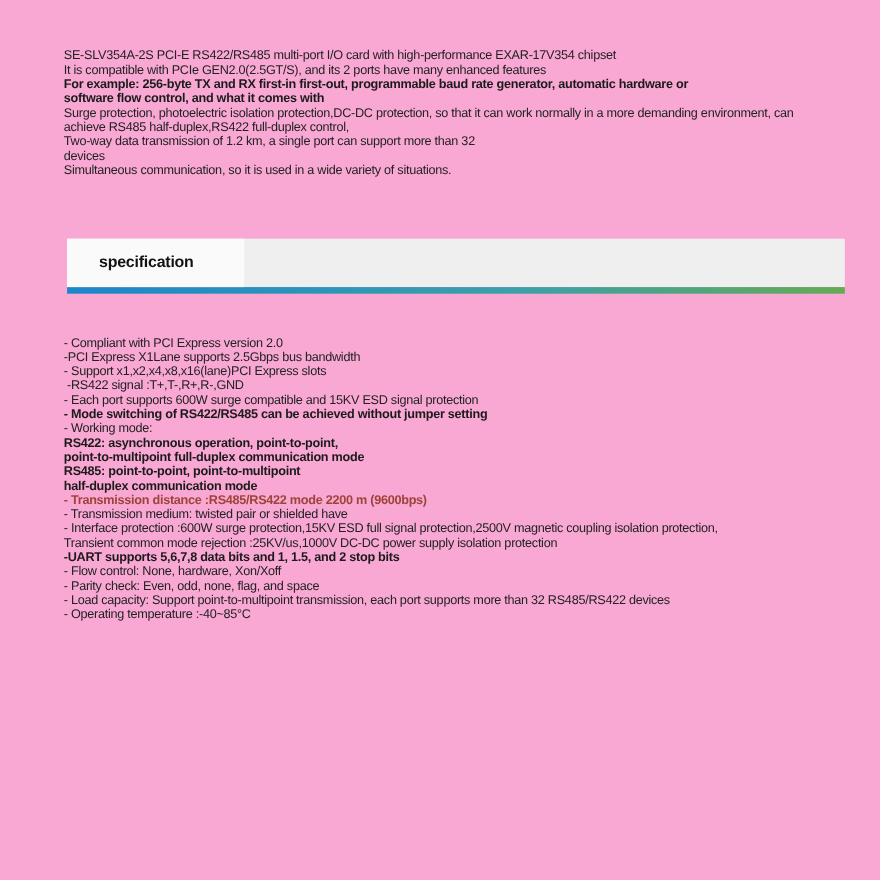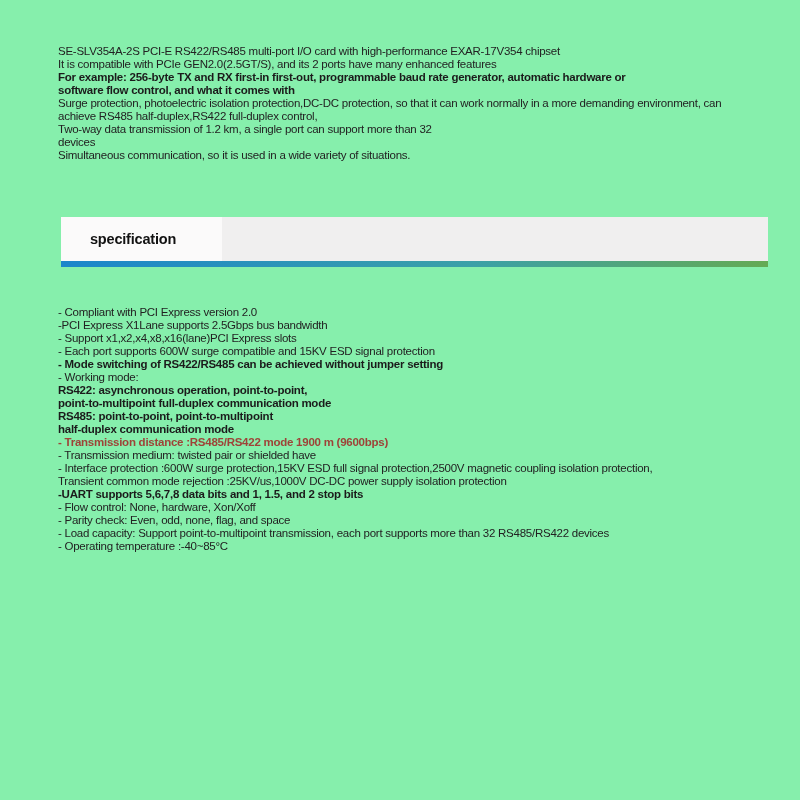--- a/index.html
+++ b/index.html
@@ -1,20 +1,20 @@
 <!DOCTYPE html>
 <html style="--accent: #9e4338; --band: #f0efef; --tab: #fbfafa; --g1: #1b86cb; --g2: #3ba0a8; --g3: #65aa54;"><head>
 <meta charset="utf-8">
 <style>
   html,body{margin:0;padding:0;}
   body{
     width:800px;height:800px;overflow:hidden;background:#ffffff;
     font-family:"Liberation Sans", sans-serif;color:#202020;
   }
-  .page{position:relative;width:800px;height:800px;background:#86efac;}
+  .page{position:relative;width:800px;height:800px;background:#f9a8d4;}
   .content{padding:45px 18px 0 58px;box-sizing:border-box;}
 
   p.line{
     margin:0;font-size:11.5px;line-height:13px;letter-spacing:-0.25px;
     white-space:pre;color:#222222;font-weight:400;
   }
   p.line.b{font-weight:700;color:#1b1b1b;}
   p.line.accent{color:var(--accent,#9e4338);}
 
   .gap-none{margin-top:0;}
@@ -67,26 +67,27 @@
           <span>specification</span>
         </div>
       </div>
       <div class="spec-bar"></div>
     </section>
 
     <section id="spec-list" class="spec-list">
         <p class="line gap-none">- Compliant with PCI Express version 2.0</p>
         <p class="line gap-sm">-PCI Express X1Lane supports 2.5Gbps bus bandwidth</p>
         <p class="line gap-sm">- Support x1,x2,x4,x8,x16(lane)PCI Express slots</p>
+        <p class="line gap-sm"> -RS422 signal :T+,T-,R+,R-,GND</p>
         <p class="line gap-none">- Each port supports 600W surge compatible and 15KV ESD signal protection</p>
         <p class="line gap-md b">- Mode switching of RS422/RS485 can be achieved without jumper setting</p>
         <p class="line gap-md">- Working mode:</p>
         <p class="line gap-sm b">RS422: asynchronous operation, point-to-point,<br>point-to-multipoint full-duplex communication mode</p>
         <p class="line gap-xs b">RS485: point-to-point, point-to-multipoint<br>half-duplex communication mode</p>
-        <p class="line gap-sm b accent">- Transmission distance :RS485/RS422 mode 1900 m (9600bps)</p>
+        <p class="line gap-sm b accent">- Transmission distance :RS485/RS422 mode 2200 m (9600bps)</p>
         <p class="line gap-md">- Transmission medium: twisted pair or shielded have</p>
         <p class="line gap-sm">- Interface protection :600W surge protection,15KV ESD full signal protection,2500V magnetic coupling isolation protection,</p>
         <p class="line gap-sm">Transient common mode rejection :25KV/us,1000V DC-DC power supply isolation protection</p>
         <p class="line gap-md b">-UART supports 5,6,7,8 data bits and 1, 1.5, and 2 stop bits</p>
         <p class="line gap-sm">- Flow control: None, hardware, Xon/Xoff</p>
         <p class="line gap-md">- Parity check: Even, odd, none, flag, and space</p>
         <p class="line gap-sm">- Load capacity: Support point-to-multipoint transmission, each port supports more than 32 RS485/RS422 devices</p>
         <p class="line gap-sm">- Operating temperature :-40~85°C</p>
       </section>
 

